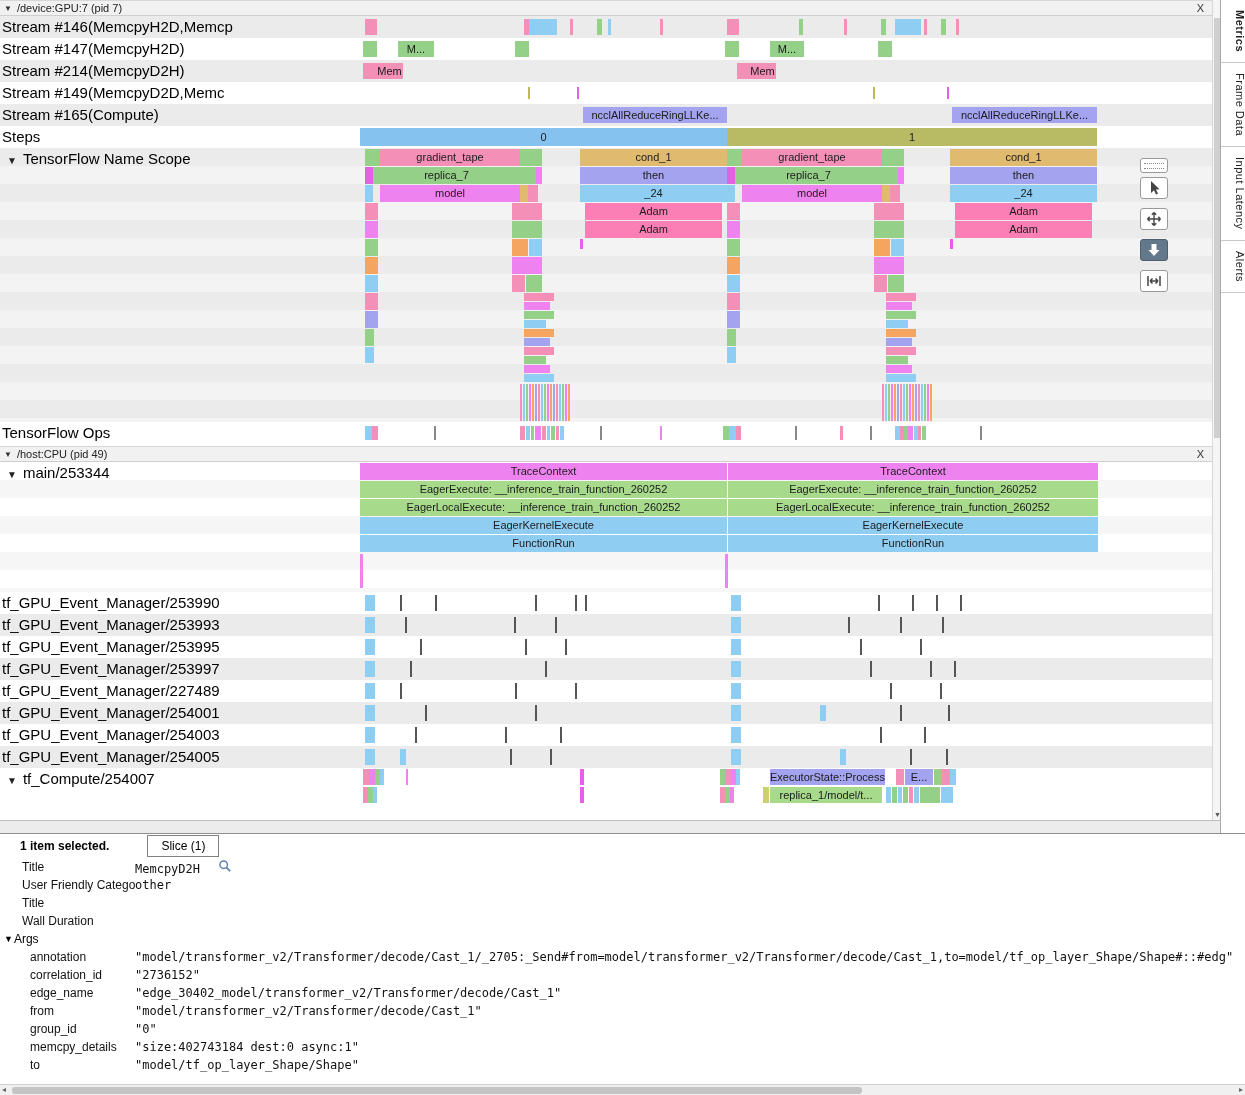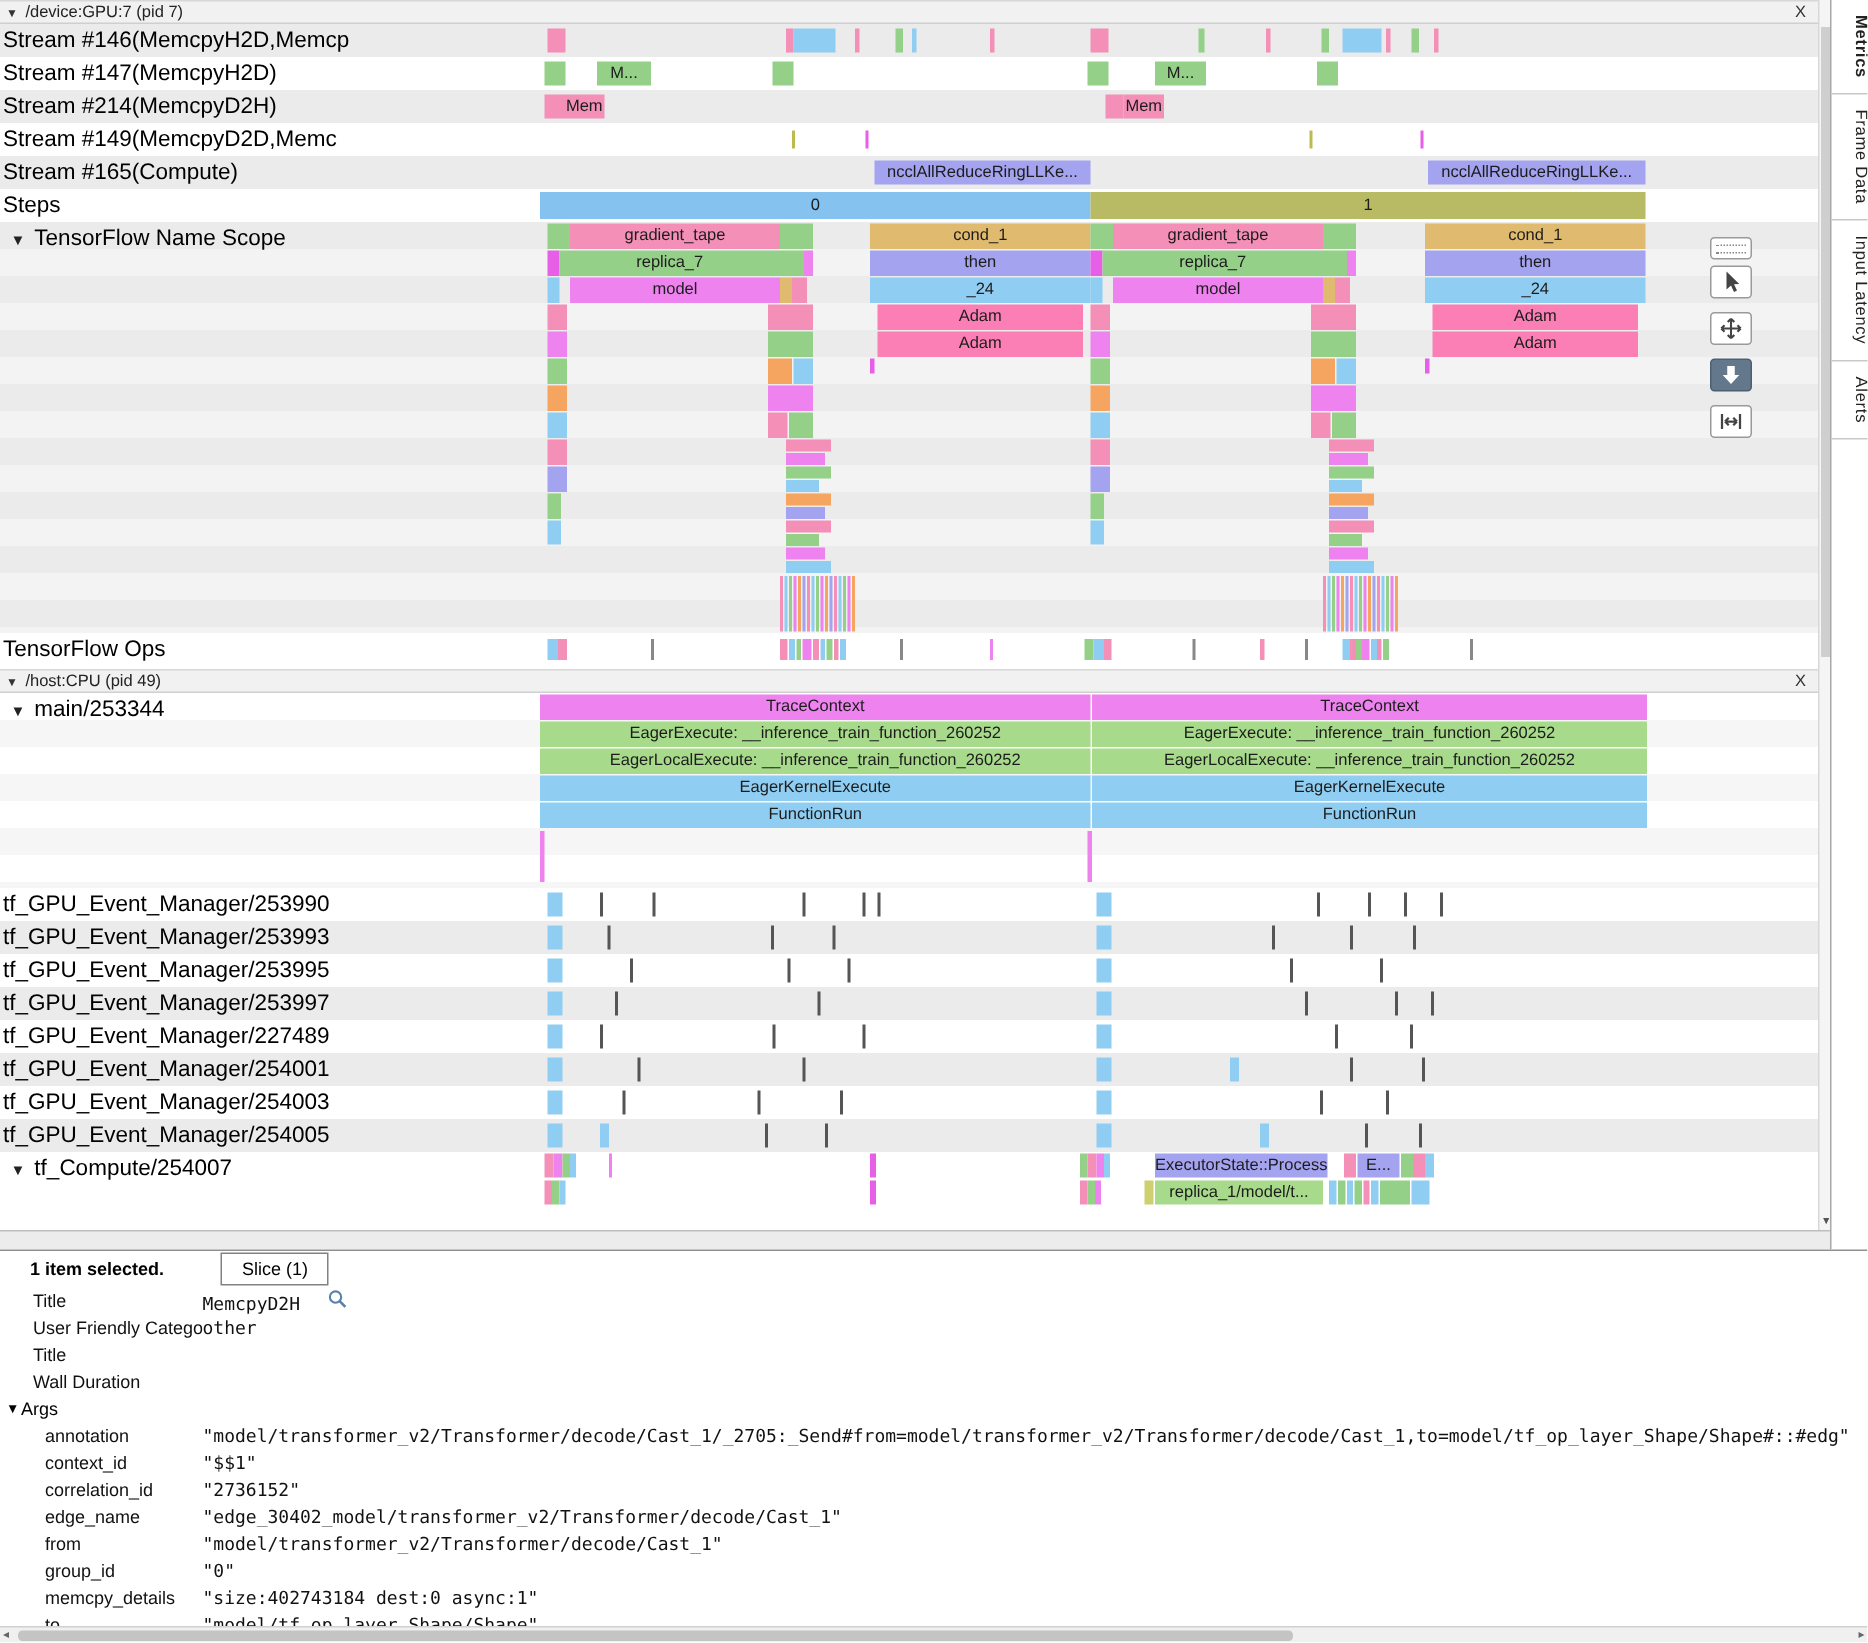--- a/index.html
+++ b/index.html
@@ -544,24 +544,20 @@
         </div>
         <div class="argshdr">
           <span class="tri">▼</span>
           <span>Args</span>
         </div>
         <div class="drow">
           <div class="dkey arg">annotation</div>
           <div class="dval">"model/transformer_v2/Transformer/decode/Cast_1/_2705:_Send#from=model/transformer_v2/Transformer/decode/Cast_1,to=model/tf_op_layer_Shape/Shape#::#edg"</div>
         </div>
         <div class="drow">
-          <div class="dkey arg">context_id</div>
-          <div class="dval">"$$1"</div>
-        </div>
-        <div class="drow">
           <div class="dkey arg">correlation_id</div>
           <div class="dval">"2736152"</div>
         </div>
         <div class="drow">
           <div class="dkey arg">edge_name</div>
           <div class="dval">"edge_30402_model/transformer_v2/Transformer/decode/Cast_1"</div>
         </div>
         <div class="drow">
           <div class="dkey arg">from</div>
           <div class="dval">"model/transformer_v2/Transformer/decode/Cast_1"</div>

